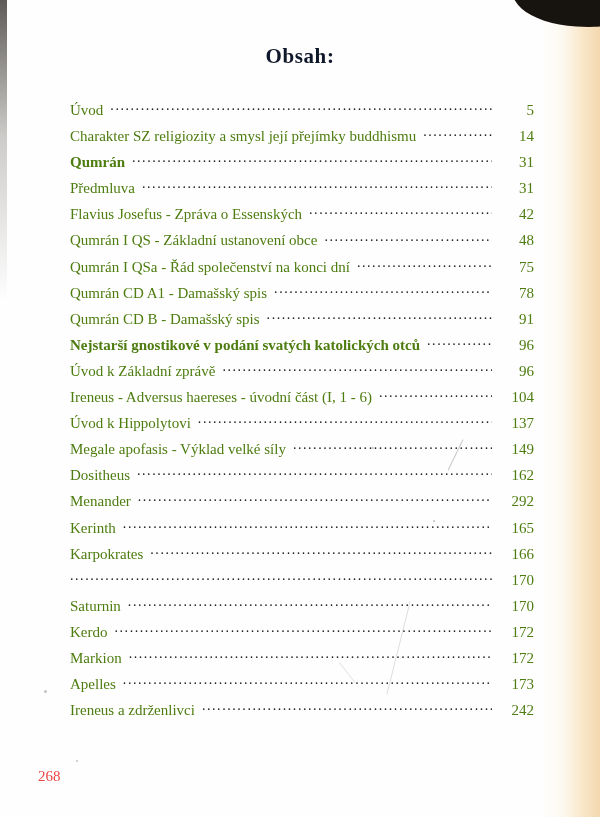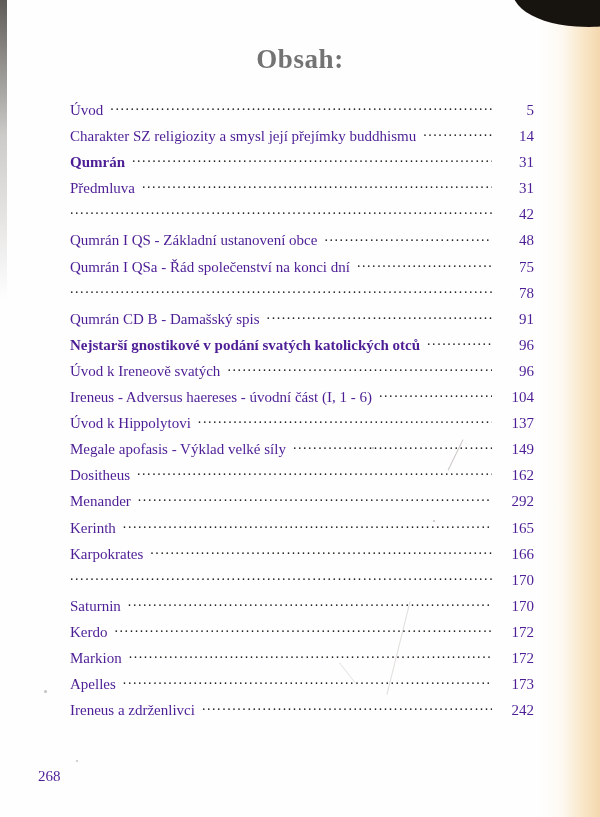--- a/index.html
+++ b/index.html
@@ -76,39 +76,39 @@
     pointer-events: none;
   }
 
   
   .toc-title {
     position: absolute;
     top: 44px;
     left: 0;
     width: 600px;
     text-align: center;
-    font-size: 27px;
+    font-size: 21px;
     font-weight: bold;
     letter-spacing: 0.6px;
-    color: #737373;
+    color: #0f172a;
   }
 
   
   .toc-list {
     position: absolute;
     top: 100px;
     left: 70px;
     width: 464px;
   }
   .toc-row {
     display: flex;
     align-items: baseline;
     height: 26.1px;
     font-size: 15px;
-    color: #4c1d95;
+    color: #4d7c0f;
     white-space: nowrap;
   }
   .toc-label {
     flex: 0 0 auto;
     padding-right: 7px;
   }
   .toc-row.is-bold .toc-label {
     font-weight: bold;
   }
   .toc-leader {
@@ -134,21 +134,21 @@
     padding-left: 8px;
     font-size: 15px;
   }
 
   
   .folio {
     position: absolute;
     left: 38px;
     top: 768px;
     font-size: 15px;
-    color: #4c1d95;
+    color: #ef4444;
   }
 </style>
 </head>
 <body>
 
 <div class="page">
 
   <div class="scan-right-glow"></div>
   <div class="scan-corner-shadow"></div>
   <div class="scan-left-edge"></div>
@@ -179,49 +179,51 @@
         <span class="toc-label">Qumrán</span>
         <span class="toc-leader"></span>
         <span class="toc-page">31</span>
       </div>
       <div class="toc-row">
         <span class="toc-label">Předmluva</span>
         <span class="toc-leader"></span>
         <span class="toc-page">31</span>
       </div>
       <div class="toc-row">
+        <span class="toc-label">Flavius Josefus - Zpráva o Essenských</span>
         <span class="toc-leader"></span>
         <span class="toc-page">42</span>
       </div>
       <div class="toc-row">
         <span class="toc-label">Qumrán I QS - Základní ustanovení obce</span>
         <span class="toc-leader"></span>
         <span class="toc-page">48</span>
       </div>
       <div class="toc-row">
         <span class="toc-label">Qumrán I QSa - Řád společenství na konci dní</span>
         <span class="toc-leader"></span>
         <span class="toc-page">75</span>
       </div>
       <div class="toc-row">
+        <span class="toc-label">Qumrán CD A1 - Damašský spis</span>
         <span class="toc-leader"></span>
         <span class="toc-page">78</span>
       </div>
       <div class="toc-row">
         <span class="toc-label">Qumrán CD B - Damašský spis</span>
         <span class="toc-leader"></span>
         <span class="toc-page">91</span>
       </div>
       <div class="toc-row is-bold">
         <span class="toc-label">Nejstarší gnostikové v podání svatých katolických otců</span>
         <span class="toc-leader"></span>
         <span class="toc-page">96</span>
       </div>
       <div class="toc-row">
-        <span class="toc-label">Úvod k Ireneově svatých</span>
+        <span class="toc-label">Úvod k Základní zprávě</span>
         <span class="toc-leader"></span>
         <span class="toc-page">96</span>
       </div>
       <div class="toc-row">
         <span class="toc-label">Ireneus - Adversus haereses - úvodní část (I, 1 - 6)</span>
         <span class="toc-leader"></span>
         <span class="toc-page">104</span>
       </div>
       <div class="toc-row">
         <span class="toc-label">Úvod k Hippolytovi</span>

